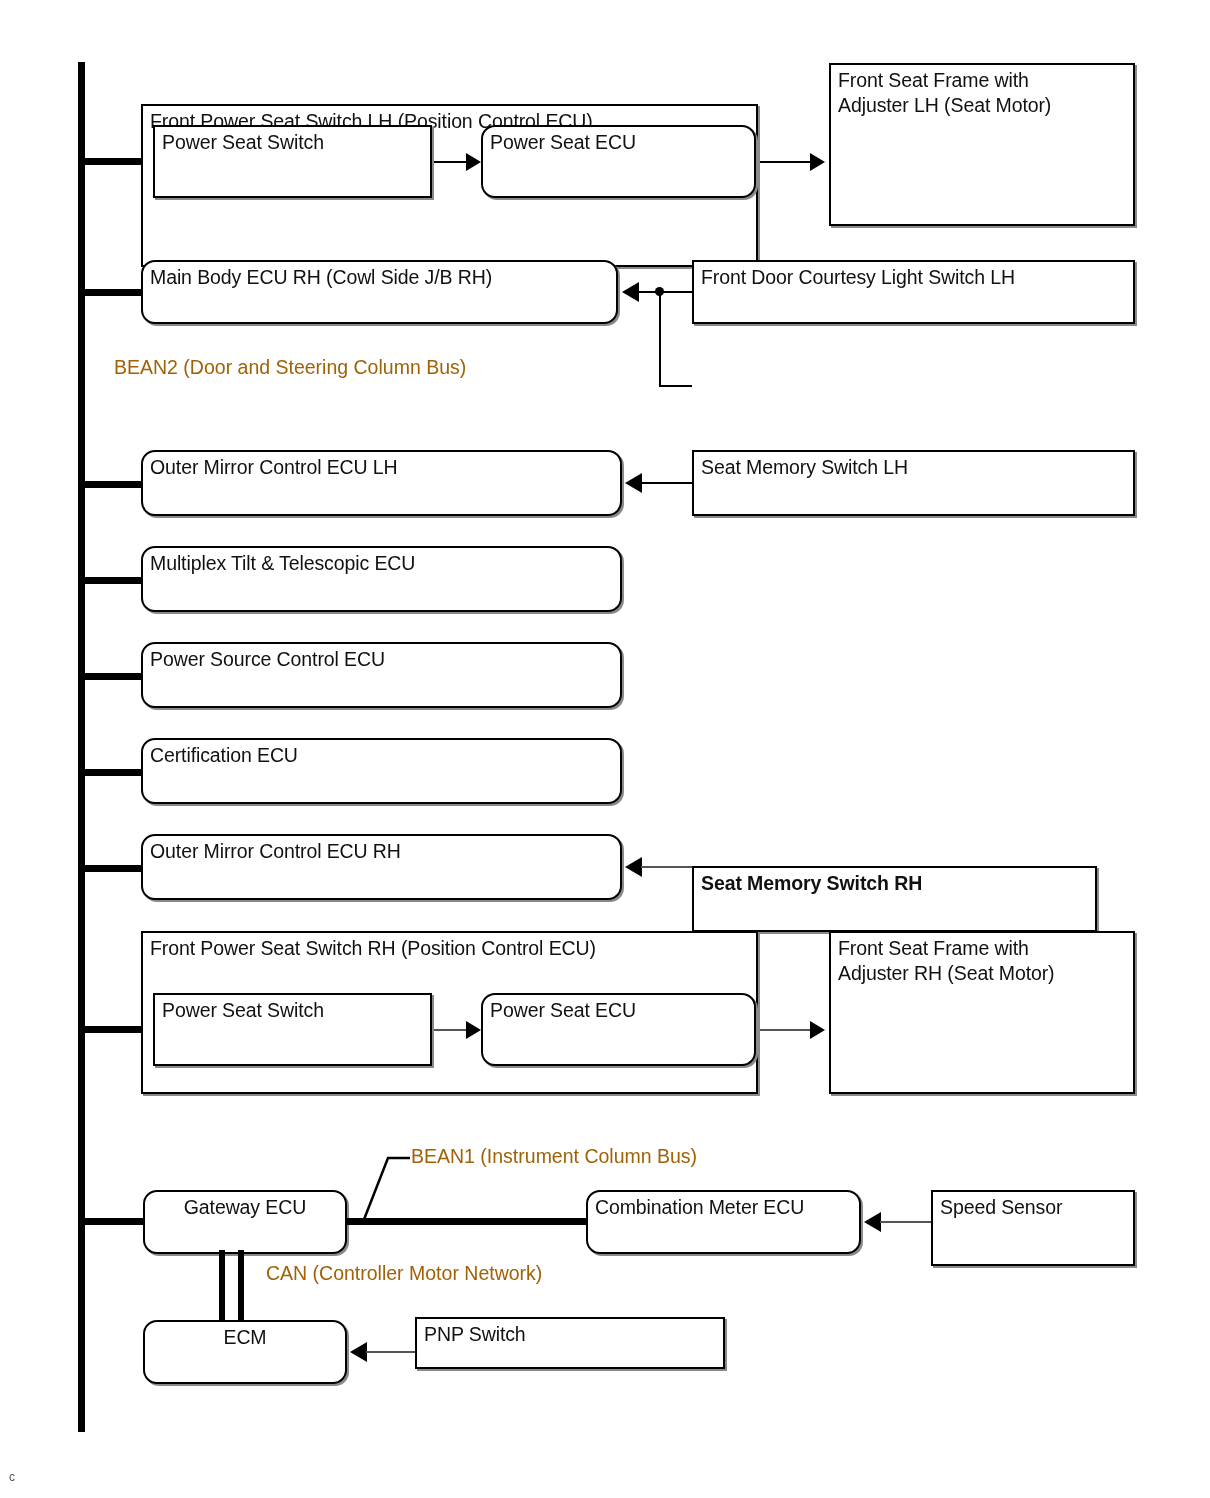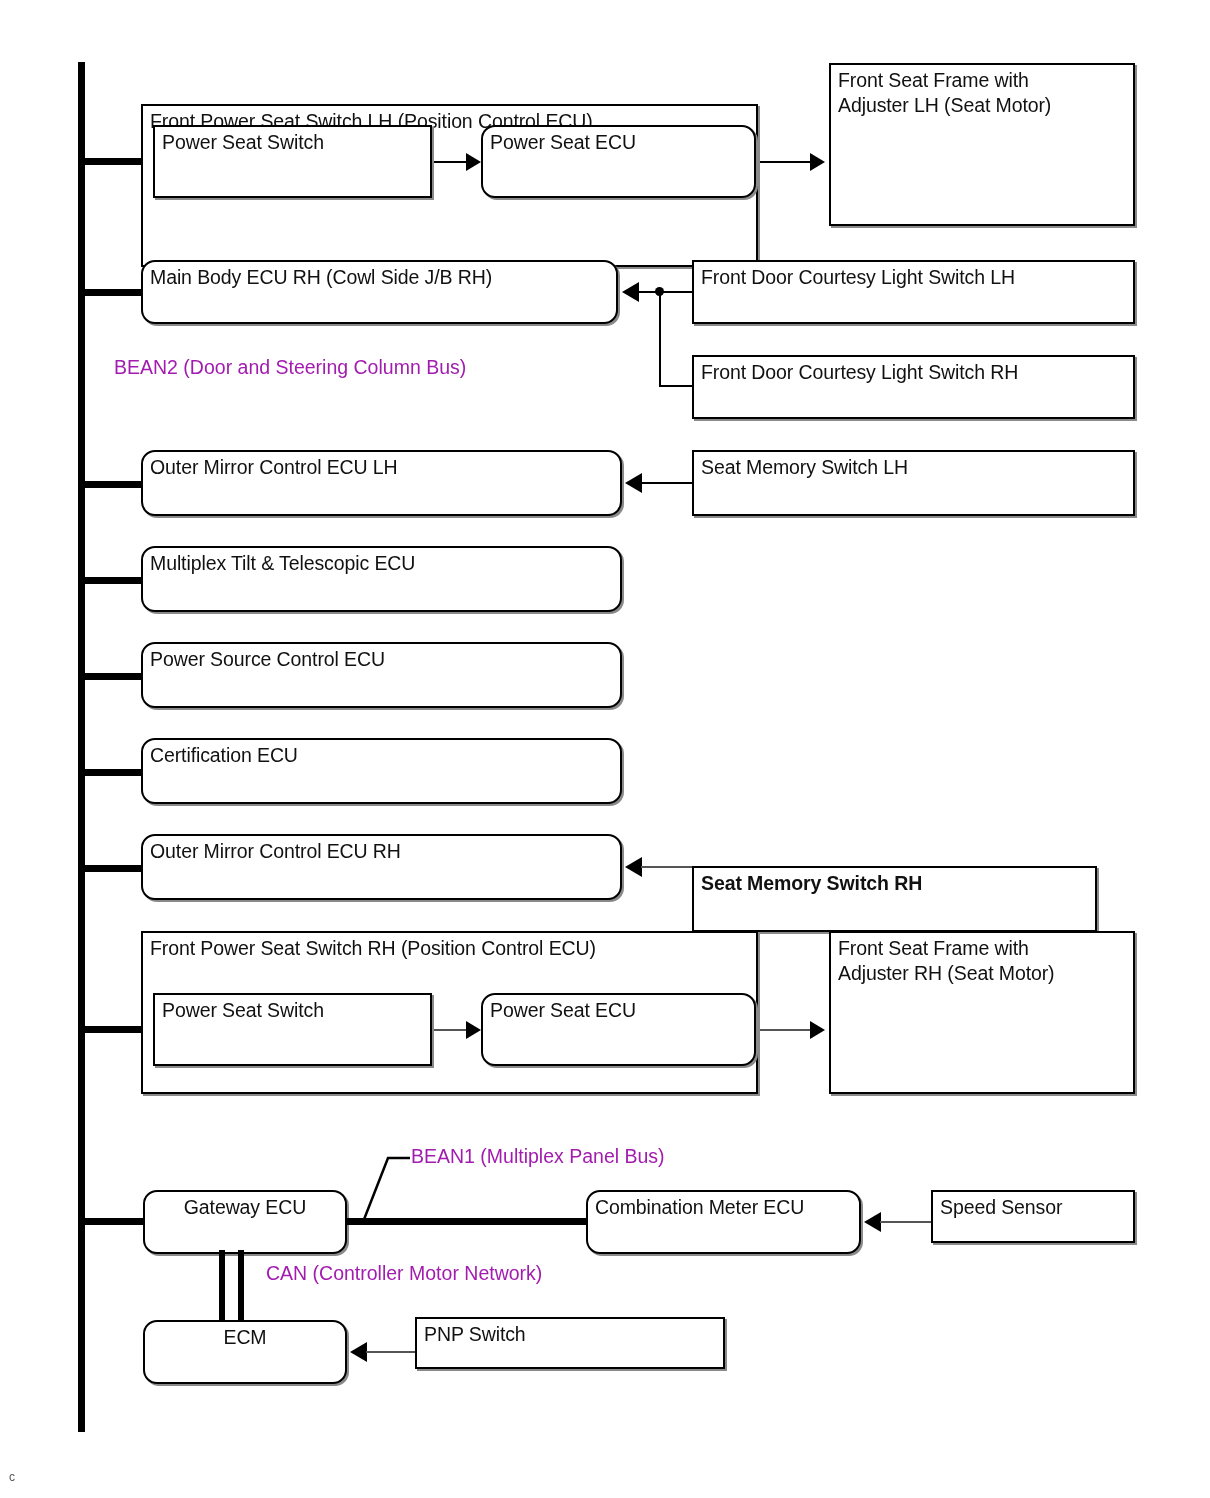--- a/index.html
+++ b/index.html
@@ -84,21 +84,21 @@
     width:9px;height:9px;
     border-radius:50%;
     background:#000;
   }
   
   .free-label{
     position:absolute;
     font-size:19.5px;
     line-height:24px;
     white-space:pre;
-    color:#a21caf;
+    color:#a16207;
   }
   .tiny-c{
     position:absolute;
     font-size:12px;
     color:#555;
   }
   .leader{ position:absolute; }
 </style>
 </head>
 <body>
@@ -141,23 +141,20 @@
   <div class="arrow-l" style="left:622px; top:282px;"></div>
   <div class="wire-h dark" style="left:638px; top:291px; width:54px;"></div>
   <div class="junction-dot" style="left:655px; top:287px;"></div>
   <div class="wire-v" style="left:659px; top:291px; height:96px;"></div>
   <div class="wire-h dark" style="left:659px; top:385px; width:33px;"></div>
 
   <div class="node" style="left:692px; top:260px; width:443px; height:64px;">
     <div class="label">Front Door Courtesy Light Switch LH</div>
   </div>
 
-  <div class="node" style="left:692px; top:355px; width:443px; height:64px;">
-    <div class="label">Front Door Courtesy Light Switch RH</div>
-  </div>
 
   <div class="free-label" style="left:114px; top:355px;">BEAN2 (Door and Steering Column Bus)</div>
 
   <div class="bus-h" style="left:78px; top:481px; width:68px;"></div>
 
   <div class="node round" style="left:141px; top:450px; width:481px; height:66px;">
     <div class="label">Outer Mirror Control ECU LH</div>
   </div>
 
   <div class="arrow-l" style="left:625px; top:473px;"></div>
@@ -227,30 +224,30 @@
 
   <div class="node round" style="left:143px; top:1190px; width:204px; height:64px;">
     <div class="label center">Gateway ECU</div>
   </div>
 
   <div class="bus-h" style="left:347px; top:1218px; width:243px;"></div>
 
   <svg class="leader" style="left:355px; top:1140px;" width="70" height="90" viewBox="0 0 70 90">
     <polyline points="8,82 33,18 55,18" fill="none" stroke="#000" stroke-width="2.5"></polyline>
   </svg>
-  <div class="free-label" style="left:411px; top:1144px;">BEAN1 (Multiplex Panel Bus)</div>
+  <div class="free-label" style="left:411px; top:1144px;">BEAN1 (Instrument Column Bus)</div>
 
   <div class="node round" style="left:586px; top:1190px; width:275px; height:64px;">
     <div class="label">Combination Meter ECU</div>
   </div>
 
   <div class="arrow-l" style="left:864px; top:1212px;"></div>
   <div class="wire-h" style="left:880px; top:1221px; width:51px;"></div>
 
-  <div class="node" style="left:931px; top:1190px; width:204px; height:53px;">
+  <div class="node" style="left:931px; top:1190px; width:204px; height:76px;">
     <div class="label">Speed Sensor</div>
   </div>
 
   <div class="bus-v" style="left:219px; top:1250px; height:76px; width:6px;"></div>
   <div class="bus-v" style="left:238px; top:1250px; height:76px; width:6px;"></div>
   <div class="free-label" style="left:266px; top:1261px;">CAN (Controller Motor Network)</div>
 
   <div class="node round" style="left:143px; top:1320px; width:204px; height:64px;">
     <div class="label center">ECM</div>
   </div>

